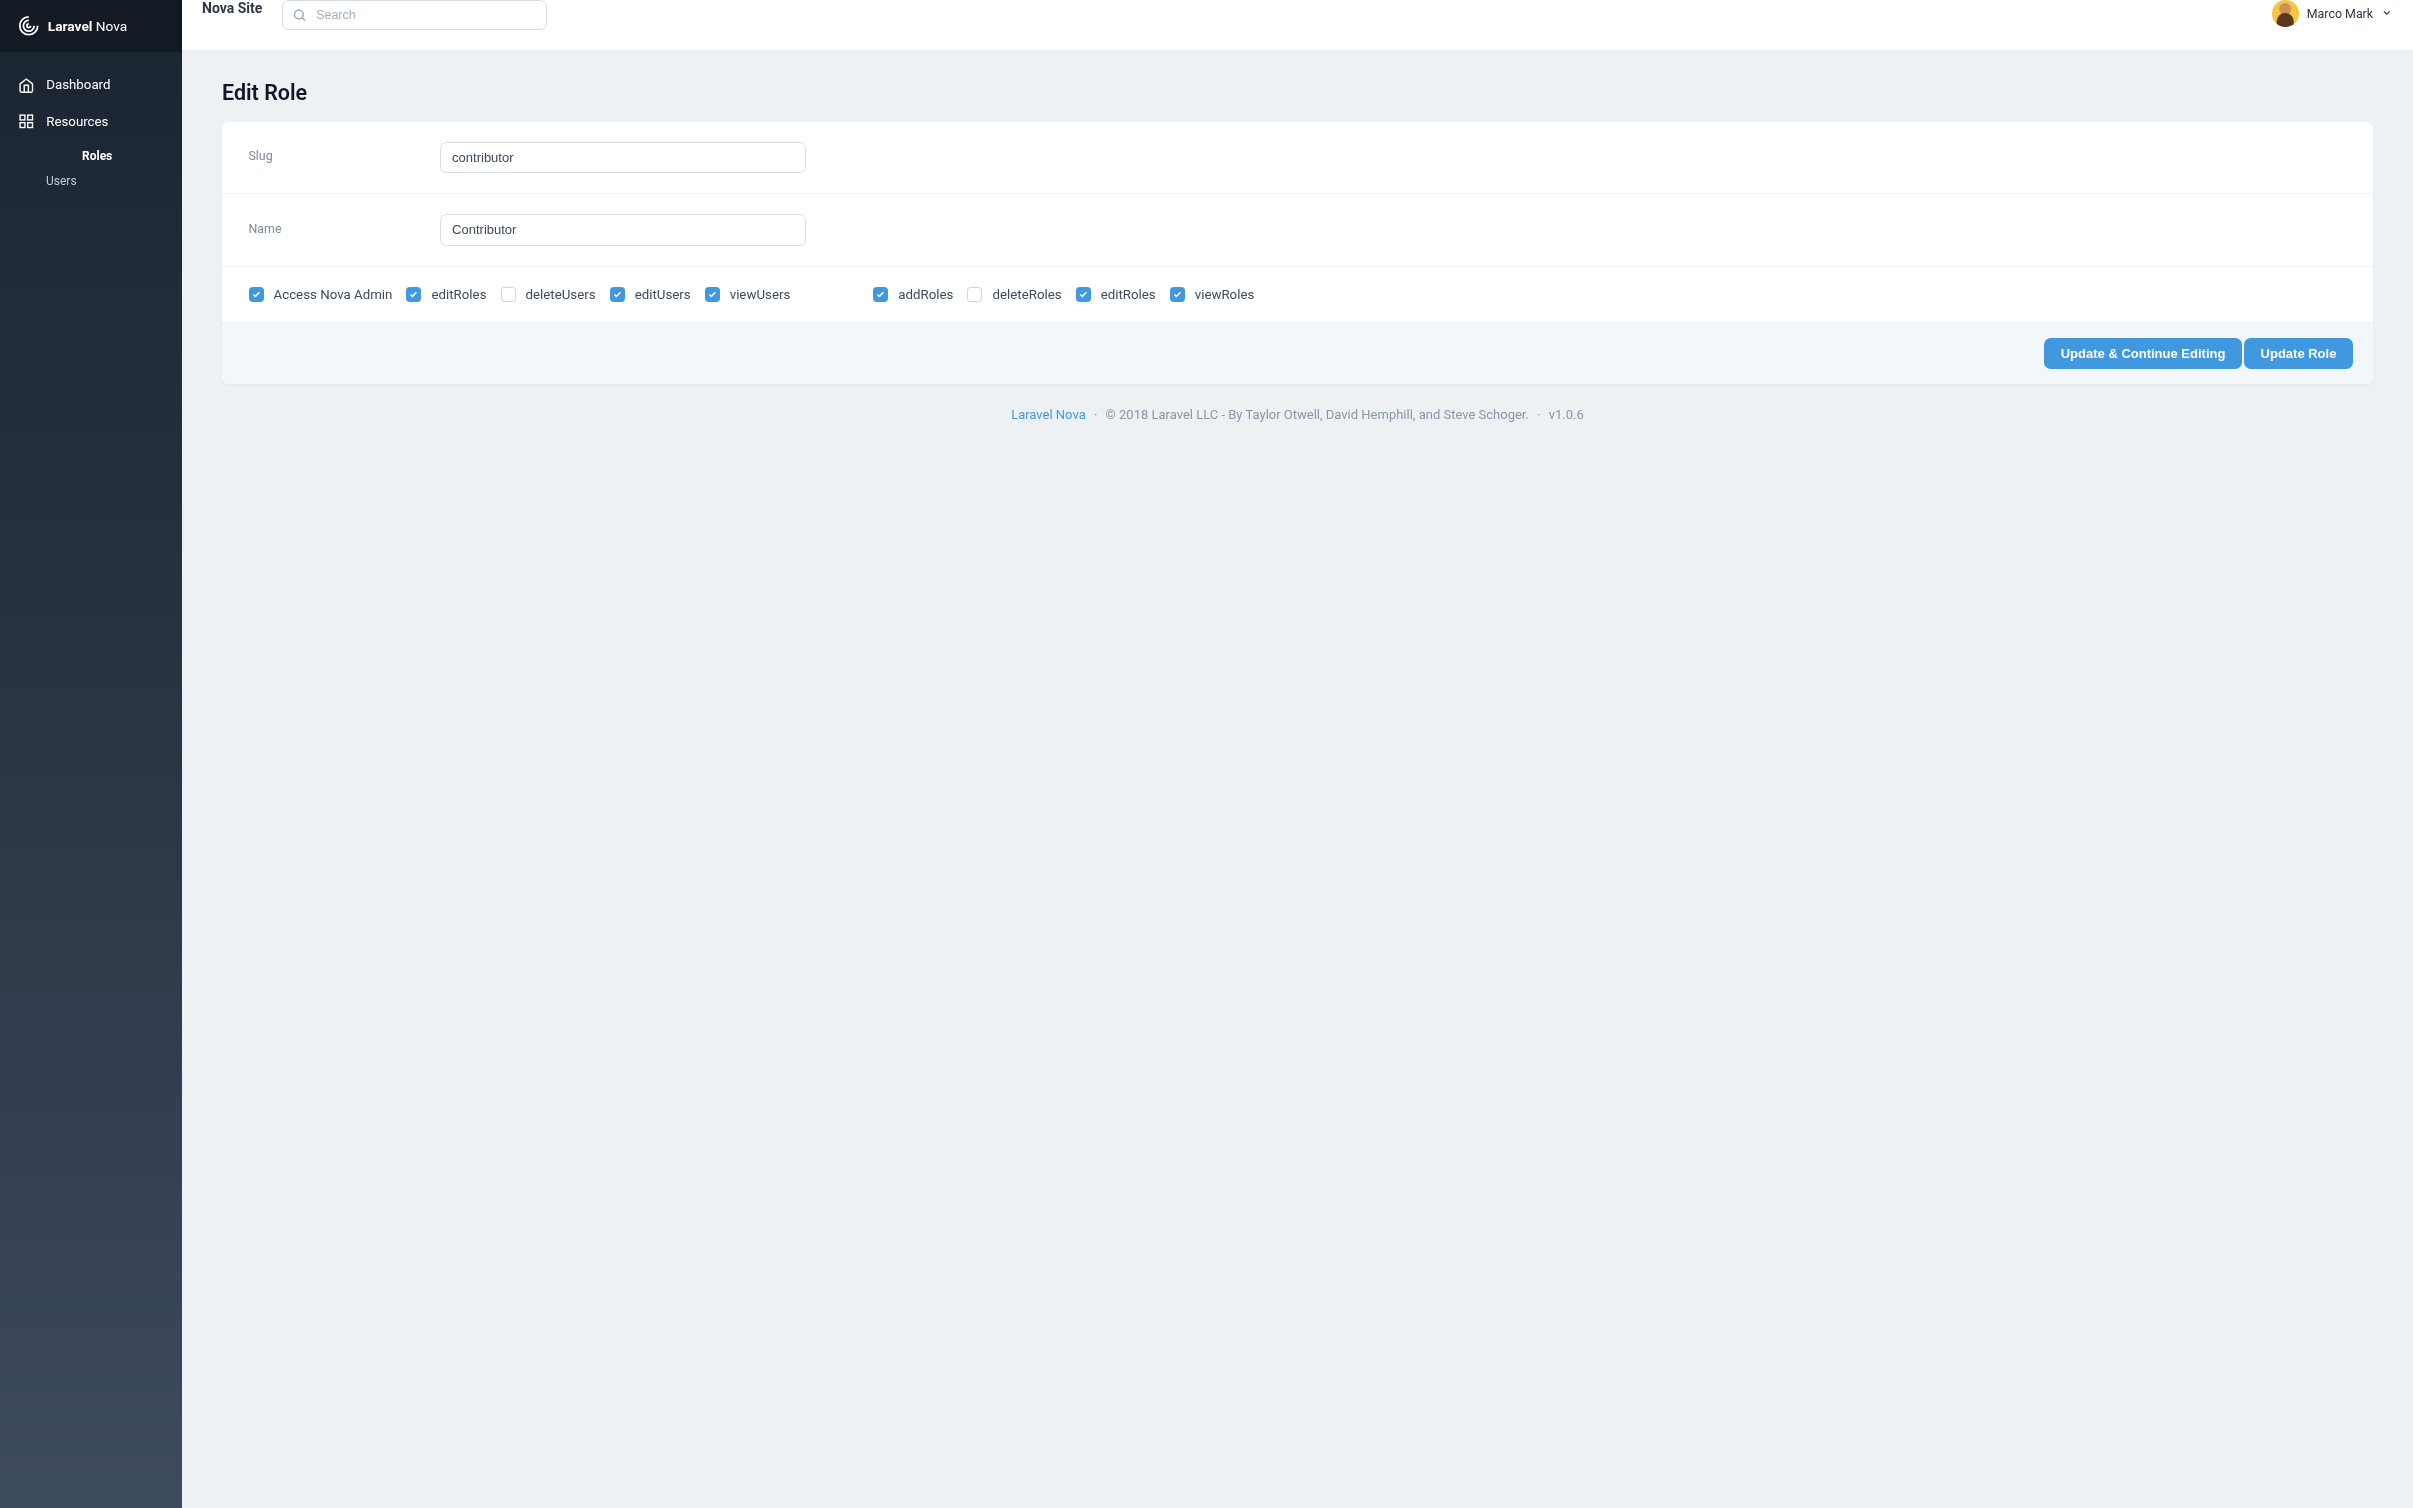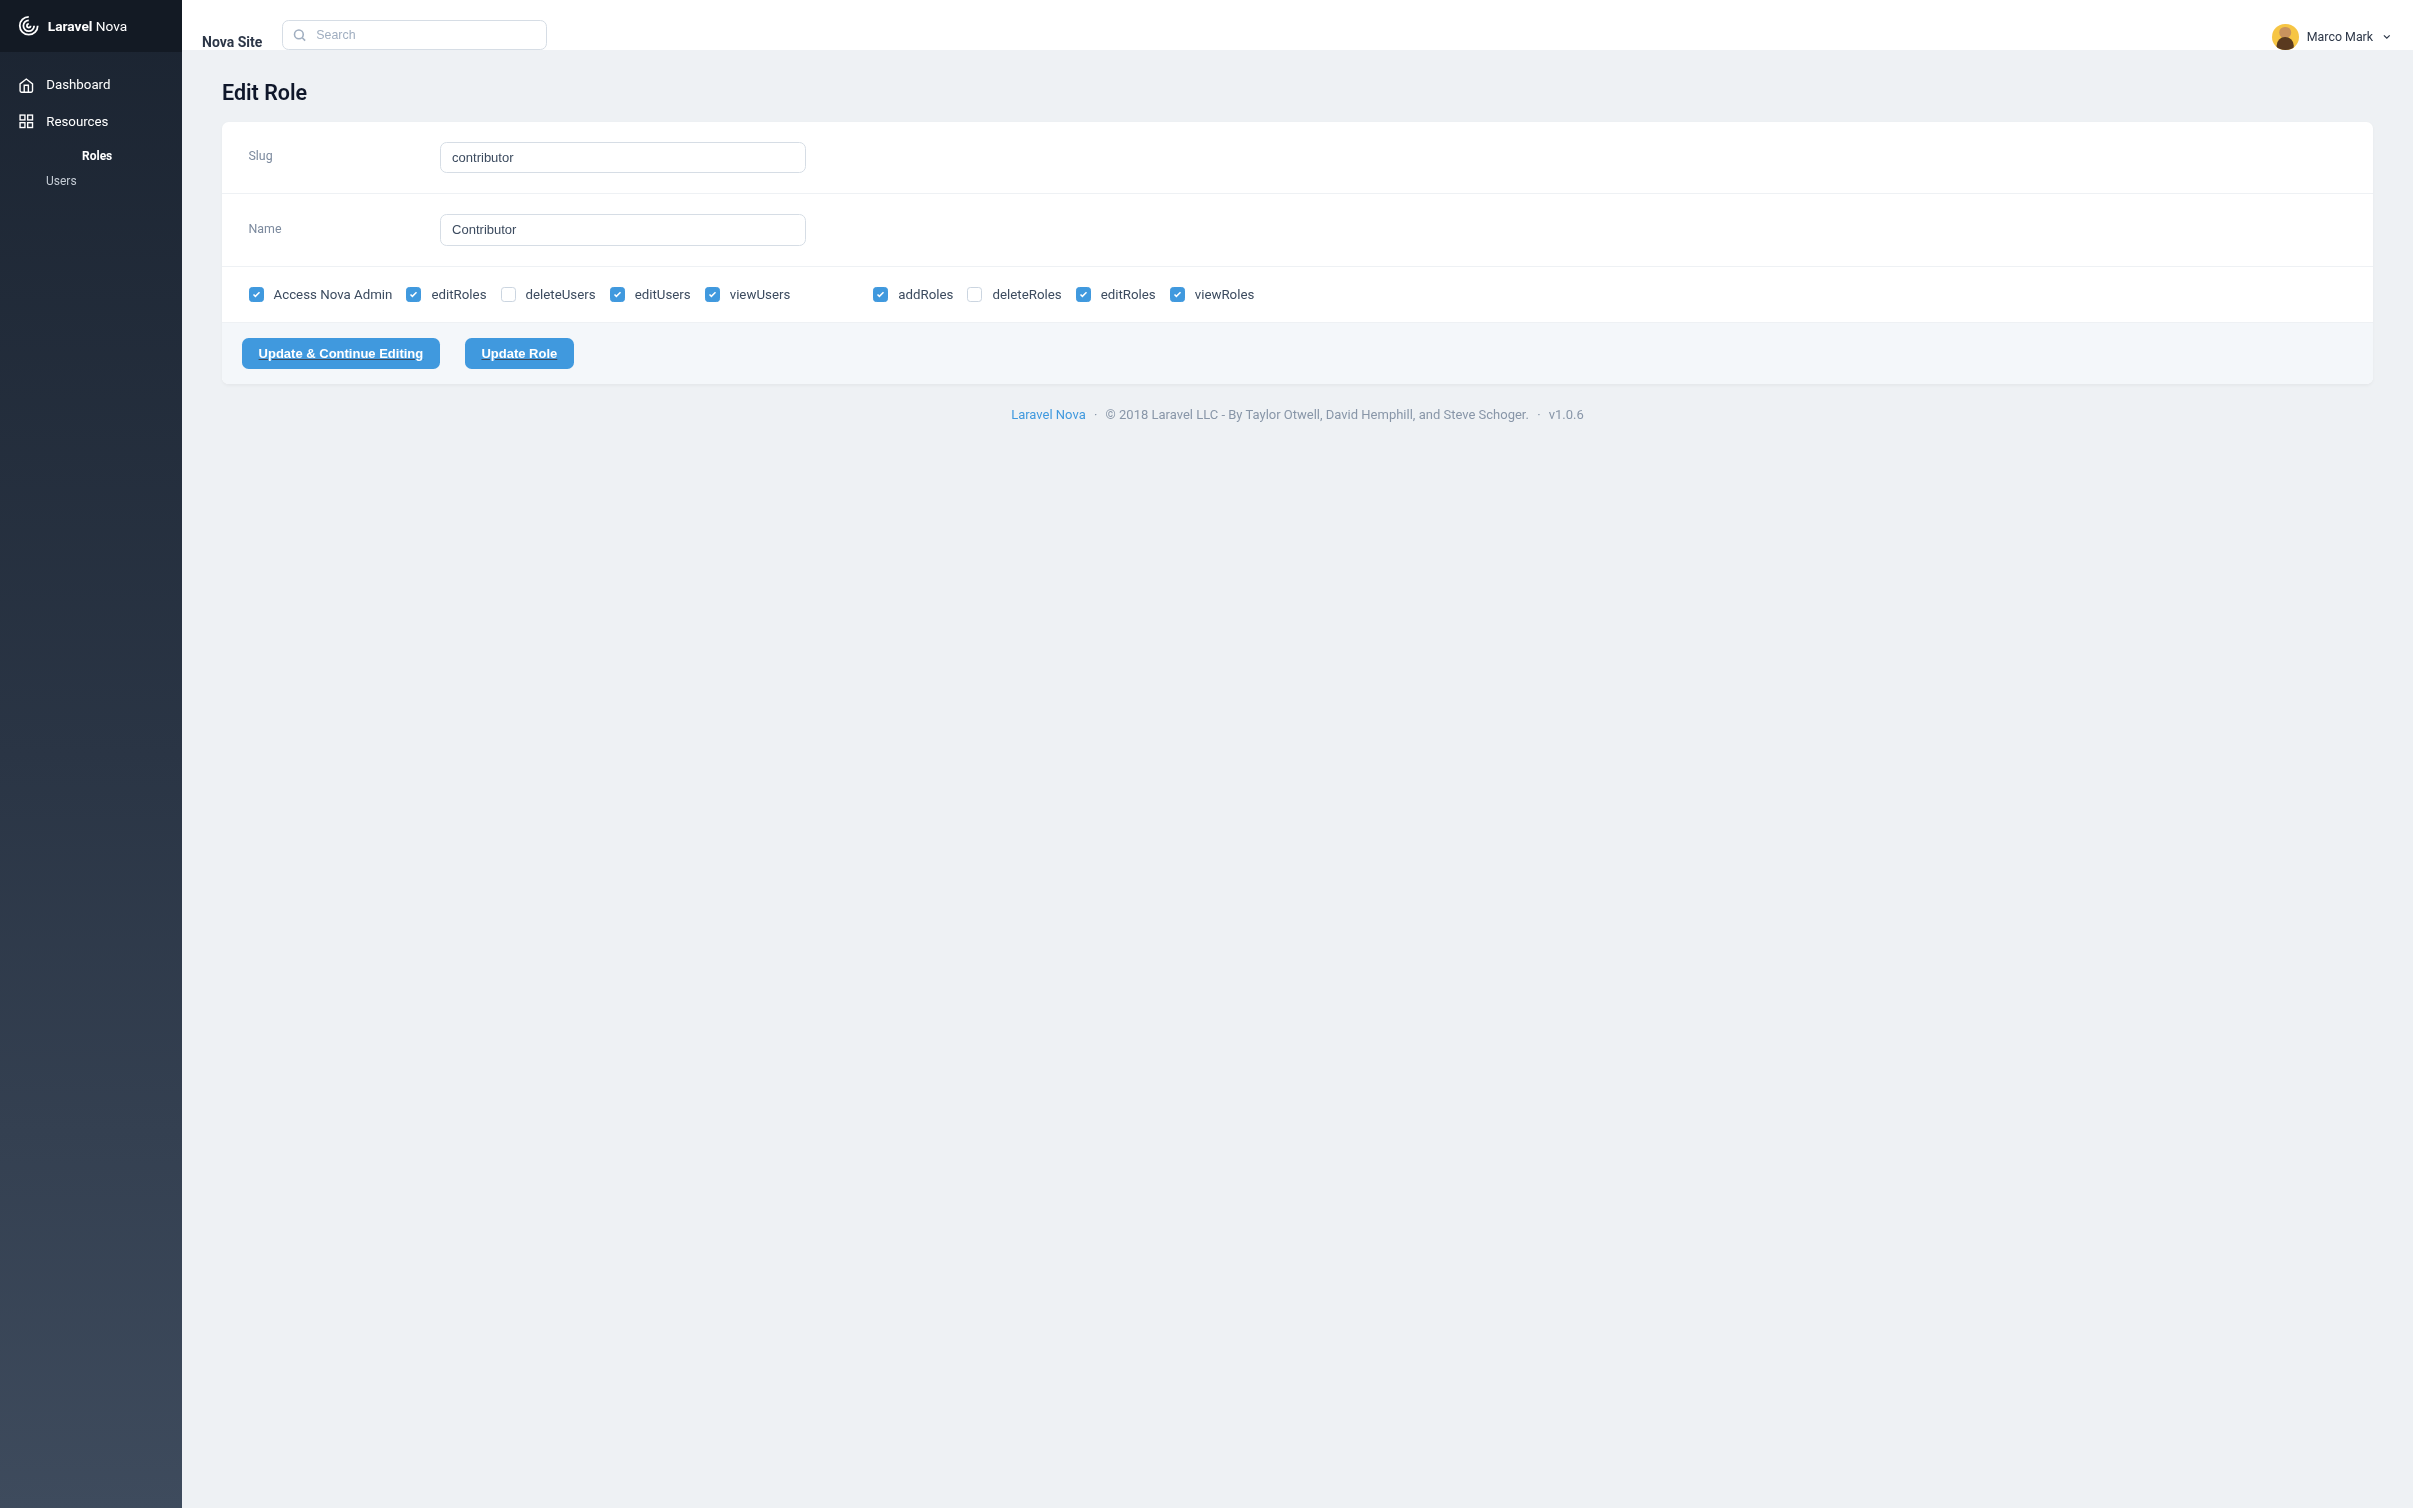--- a/index.html
+++ b/index.html
@@ -73,21 +73,21 @@
     }
     .main {
       flex: 1;
       display: flex;
       flex-direction: column;
     }
     .topbar {
       background: #fff;
       height: 50px;
       display: flex;
-      align-items: flex-end;
+      align-items: flex-start;
       padding: 0 20px;
       gap: 20px;
     }
     .site-name {
       font-weight: 700;
       font-size: 14px;
       color: #2d3748;
     }
     .search-wrap {
       position: relative;
@@ -242,22 +242,22 @@
       color: #fff;
     }
     .checkbox-label {
       font-size: 13.3px;
       color: #3c4b5f;
     }
     .card-actions {
       background: #f4f7fa;
       padding: 15px 20px;
       display: flex;
-      gap: 25px;
-      text-decoration: underline;
+      justify-content: flex-end;
+      gap: 2px;
     }
     .btn {
       background: #4099de;
       color: #fff;
       border: none;
       border-radius: 6.6px;
       padding: 8.3px 16.6px;
       font-size: 13px;
       font-weight: 700;
       cursor: pointer;

